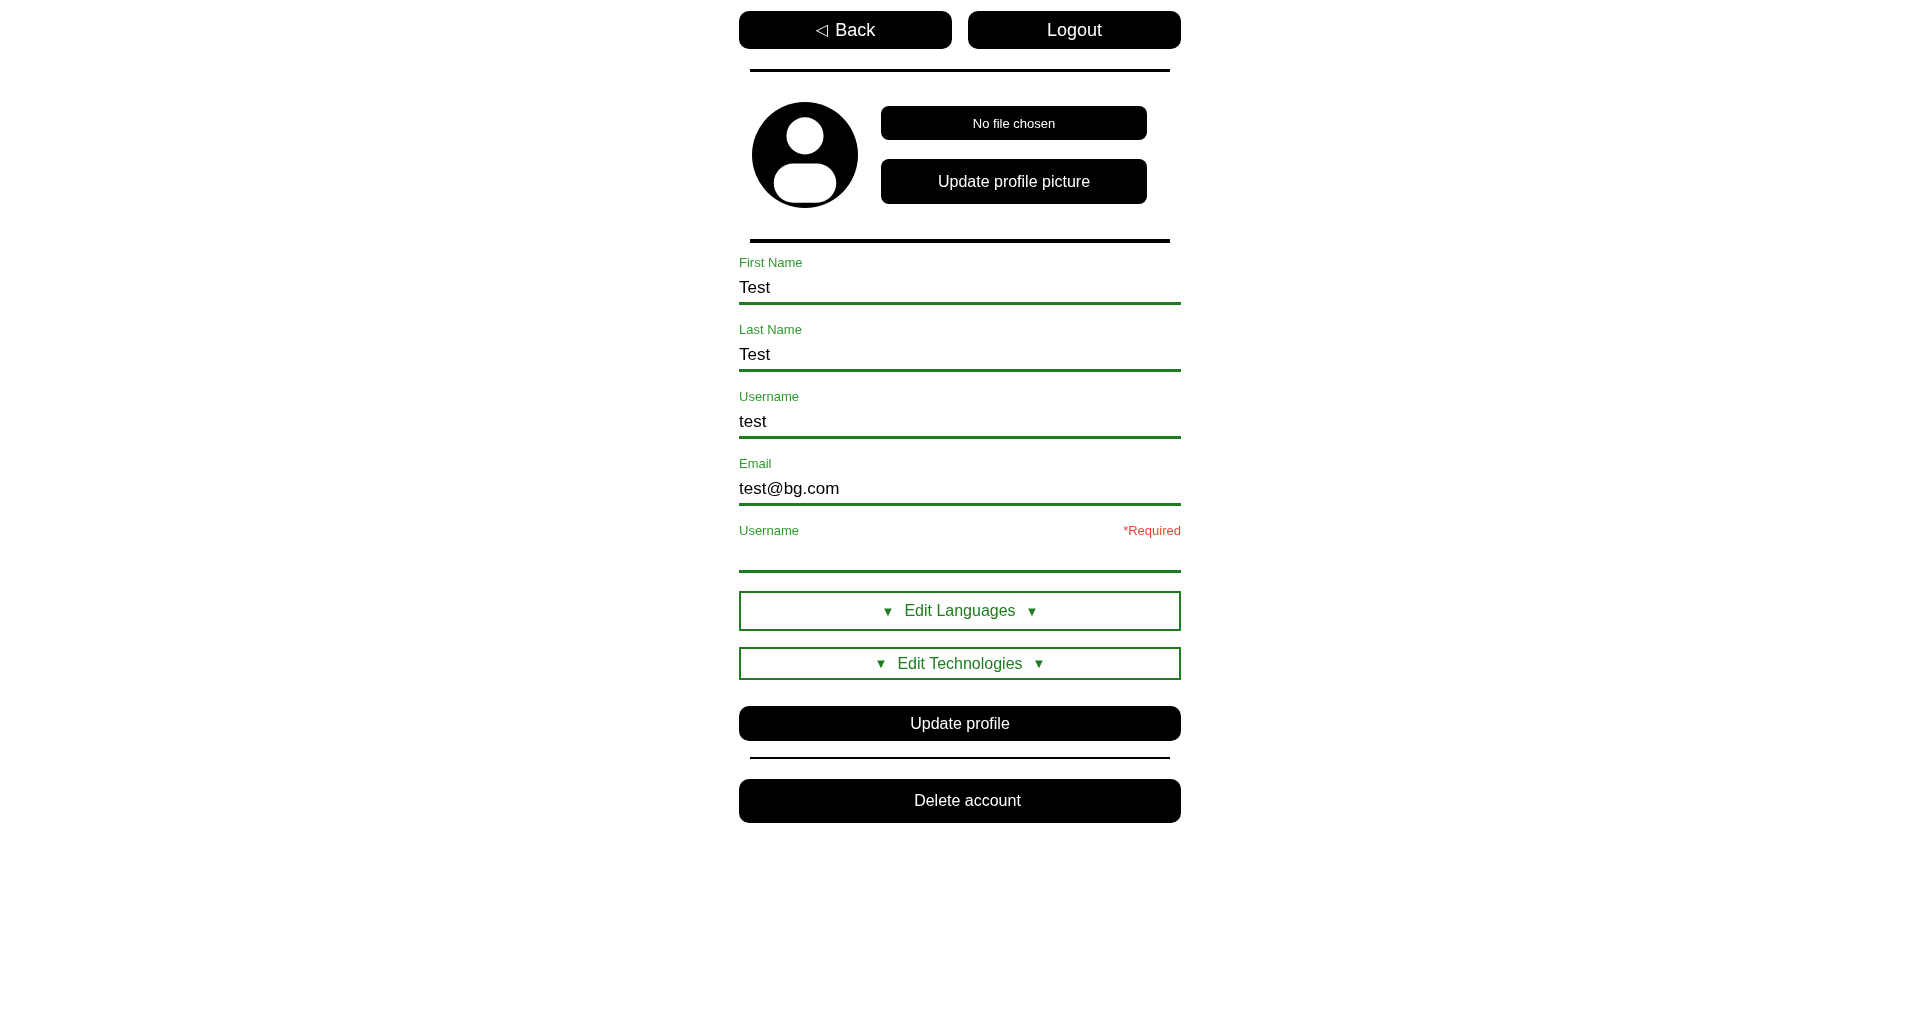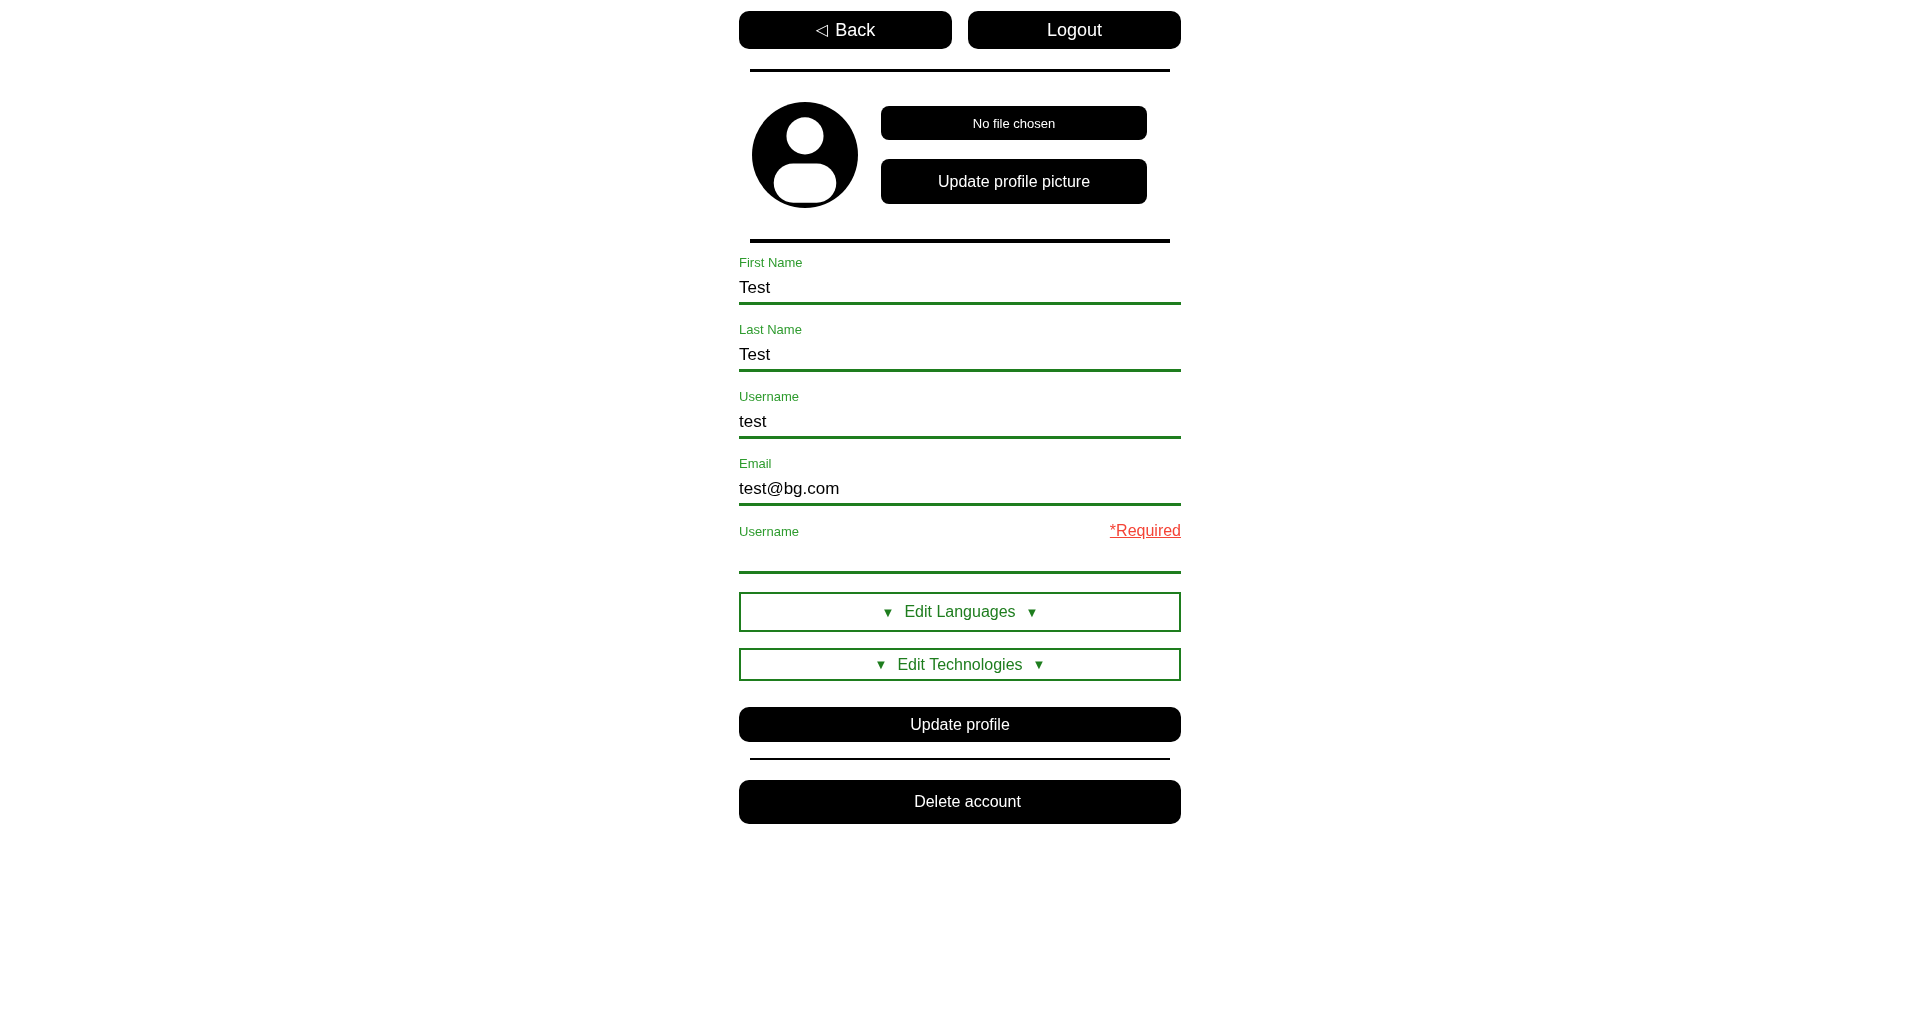--- a/index.html
+++ b/index.html
@@ -40,21 +40,21 @@
   .avatar-row { margin: 30px 0 0 13px; display: flex; align-items: center; gap: 23px; }
   .avatar-svg { width: 106px; height: 106px; display: block; }
   .file-col { display: flex; flex-direction: column; gap: 19px; width: 266px; }
   .file-status { height: 34px; font-size: 13px; border-radius: 8px; text-align: right; }
   .btn-update-pic { height: 45px; font-size: 16px; border-radius: 8px; }
 
   .fields { margin-top: 13px; }
   .field { margin-bottom: 18px; }
   .label-row { display: flex; justify-content: space-between; align-items: baseline; margin-bottom: 4px; }
   .field-label { font-size: 13px; line-height: 14px; color: var(--green-label); }
-  .required { font-size: 16px; line-height: 14px; color: var(--red); text-decoration: underline; }
+  .required { font-size: 13px; line-height: 14px; color: var(--red); }
   .text-input {
     display: block;
     width: 100%;
     border: 0;
     border-bottom: 3px solid var(--green-line);
     height: 31px;
     padding: 0 0 0 0;
     font-size: 17px;
     line-height: 22px;
     color: #000;

